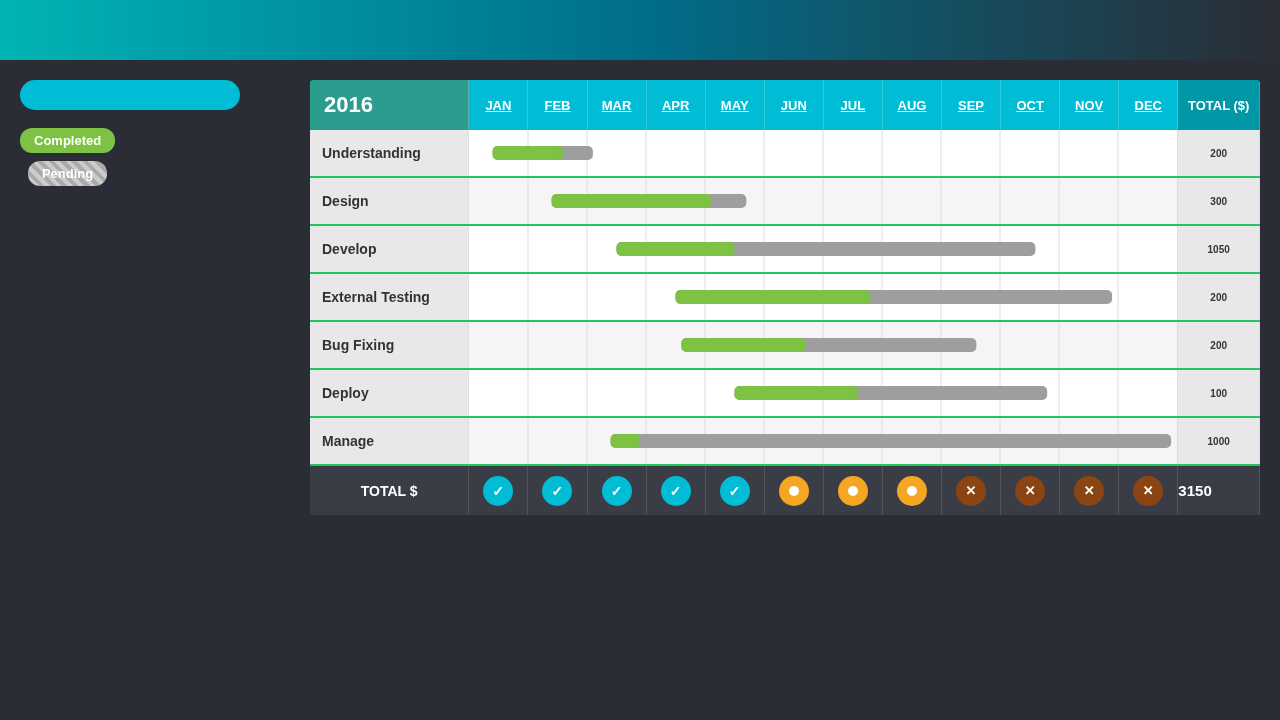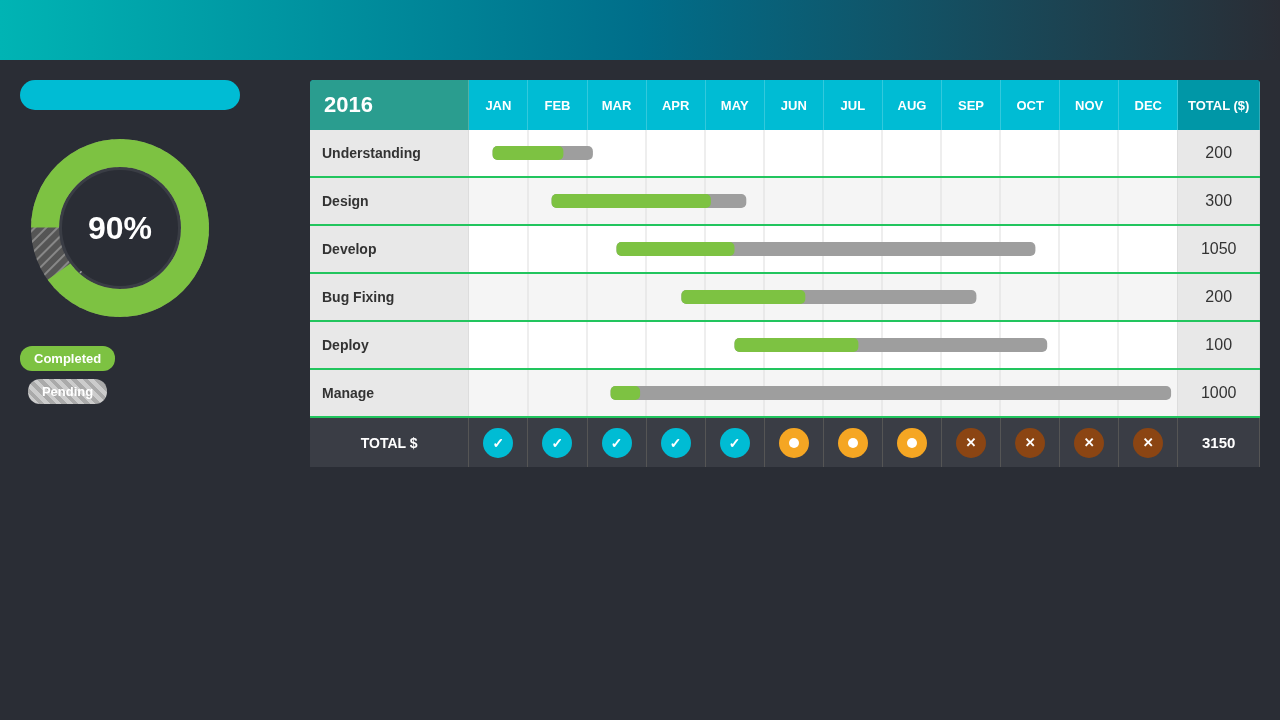--- a/index.html
+++ b/index.html
@@ -169,34 +169,33 @@
       text-align: left;
       padding: 0 12px;
       font-size: 14px;
       font-weight: 600;
       color: #333;
       width: 170px;
     }
 
     .gantt-row td.total-cell {
       background: #e8e8e8 !important;
-      font-size: 16px;
-      font-weight: 400;
+      font-size: 10px;
+      font-weight: 700;
       color: #333;
     }
 
     
-    .col-month { width: 59px; }
+    .col-month { width: 59px; text-decoration: underline; }
 
     
     .total-row td {
       background: #3a3d45 !important;
       height: 50px;
       vertical-align: middle;
-      text-align: center;
       border-right: 1px solid #555;
     }
 
     .total-row td.total-label {
       color: white;
       font-size: 14px;
       font-weight: 700;
       text-align: center;
       background: #3a3d45 !important;
     }
@@ -240,44 +239,20 @@
 </head>
 <body>
 
 <div class="top-bar"></div>
 
 <div class="content-area">
 
   <div class="left-panel">
     <div class="progress-bar-container"></div>
 
-    <div class="donut-wrapper">
-      <svg width="200" height="200" viewBox="0 0 200 200">
-
-        <circle cx="100" cy="100" r="75" fill="#3a3d45"></circle>
-
-        <circle cx="100" cy="100" r="75" fill="none" stroke="#555" stroke-width="28"></circle>
-
-        <defs>
-          <pattern id="hatch" patternUnits="userSpaceOnUse" width="8" height="8" patternTransform="rotate(45)">
-            <line x1="0" y1="0" x2="0" y2="8" stroke="#aaa" stroke-width="4"></line>
-          </pattern>
-        </defs>
-
-        <circle cx="100" cy="100" r="75" fill="none" stroke="url(#hatch)" stroke-width="28" opacity="0.6"></circle>
-
-        <circle cx="100" cy="100" r="75" fill="none" stroke="#7dc242" stroke-width="28" stroke-dasharray="424.1 47.1" stroke-dashoffset="117.8" transform="rotate(-90 100 100)"></circle>
-
-        <line x1="100" y1="100" x2="60" y2="145" stroke="#ccc" stroke-width="1.5" opacity="0.7"></line>
-        <circle cx="100" cy="100" r="3" fill="#ccc"></circle>
-
-        <circle cx="100" cy="100" r="58" fill="#2a2d35"></circle>
-      </svg>
-      <span class="donut-center-text">90%</span>
-    </div>
 
     <div class="legend">
       <div class="legend-completed">Completed</div>
       <div class="legend-pending">Pending</div>
     </div>
 
   </div>
 
   <div class="gantt-panel">
     <table class="gantt-table">
@@ -356,20 +331,41 @@
                 <line x1="413" y1="0" x2="413" y2="46" stroke="#ddd" stroke-width="1"></line>
                 <line x1="472" y1="0" x2="472" y2="46" stroke="#ddd" stroke-width="1"></line>
                 <line x1="531" y1="0" x2="531" y2="46" stroke="#ddd" stroke-width="1"></line>
                 <line x1="590" y1="0" x2="590" y2="46" stroke="#ddd" stroke-width="1"></line>
                 <line x1="649" y1="0" x2="649" y2="46" stroke="#ddd" stroke-width="1"></line>
                 <rect x="147.5" y="16" width="418.9" height="14" rx="5" fill="#9e9e9e"></rect>
                 <rect x="147.5" y="16" width="118" height="14" rx="5" fill="#7dc242"></rect>
               </svg>
             </td>
             <td class="total-cell">1050</td>
+          </tr>
+          <tr class="gantt-row">
+            <td class="task-name">External Testing</td>
+            <td colspan="12" style="padding: 0px; position: relative; height: 46px; background: rgb(255, 255, 255); border-right: 1px solid rgb(221, 221, 221);">
+              <svg width="708" height="46" style="display: block;">
+                <line x1="59" y1="0" x2="59" y2="46" stroke="#ddd" stroke-width="1"></line>
+                <line x1="118" y1="0" x2="118" y2="46" stroke="#ddd" stroke-width="1"></line>
+                <line x1="177" y1="0" x2="177" y2="46" stroke="#ddd" stroke-width="1"></line>
+                <line x1="236" y1="0" x2="236" y2="46" stroke="#ddd" stroke-width="1"></line>
+                <line x1="295" y1="0" x2="295" y2="46" stroke="#ddd" stroke-width="1"></line>
+                <line x1="354" y1="0" x2="354" y2="46" stroke="#ddd" stroke-width="1"></line>
+                <line x1="413" y1="0" x2="413" y2="46" stroke="#ddd" stroke-width="1"></line>
+                <line x1="472" y1="0" x2="472" y2="46" stroke="#ddd" stroke-width="1"></line>
+                <line x1="531" y1="0" x2="531" y2="46" stroke="#ddd" stroke-width="1"></line>
+                <line x1="590" y1="0" x2="590" y2="46" stroke="#ddd" stroke-width="1"></line>
+                <line x1="649" y1="0" x2="649" y2="46" stroke="#ddd" stroke-width="1"></line>
+                <rect x="206.5" y="16" width="436.6" height="14" rx="5" fill="#9e9e9e"></rect>
+                <rect x="206.5" y="16" width="194.7" height="14" rx="5" fill="#7dc242"></rect>
+              </svg>
+            </td>
+            <td class="total-cell">200</td>
           </tr>
           <tr class="gantt-row">
             <td class="task-name">Bug Fixing</td>
             <td colspan="12" style="padding: 0px; position: relative; height: 46px; background: rgb(245, 245, 245); border-right: 1px solid rgb(221, 221, 221);">
               <svg width="708" height="46" style="display: block;">
                 <line x1="59" y1="0" x2="59" y2="46" stroke="#ddd" stroke-width="1"></line>
                 <line x1="118" y1="0" x2="118" y2="46" stroke="#ddd" stroke-width="1"></line>
                 <line x1="177" y1="0" x2="177" y2="46" stroke="#ddd" stroke-width="1"></line>
                 <line x1="236" y1="0" x2="236" y2="46" stroke="#ddd" stroke-width="1"></line>
                 <line x1="295" y1="0" x2="295" y2="46" stroke="#ddd" stroke-width="1"></line>

